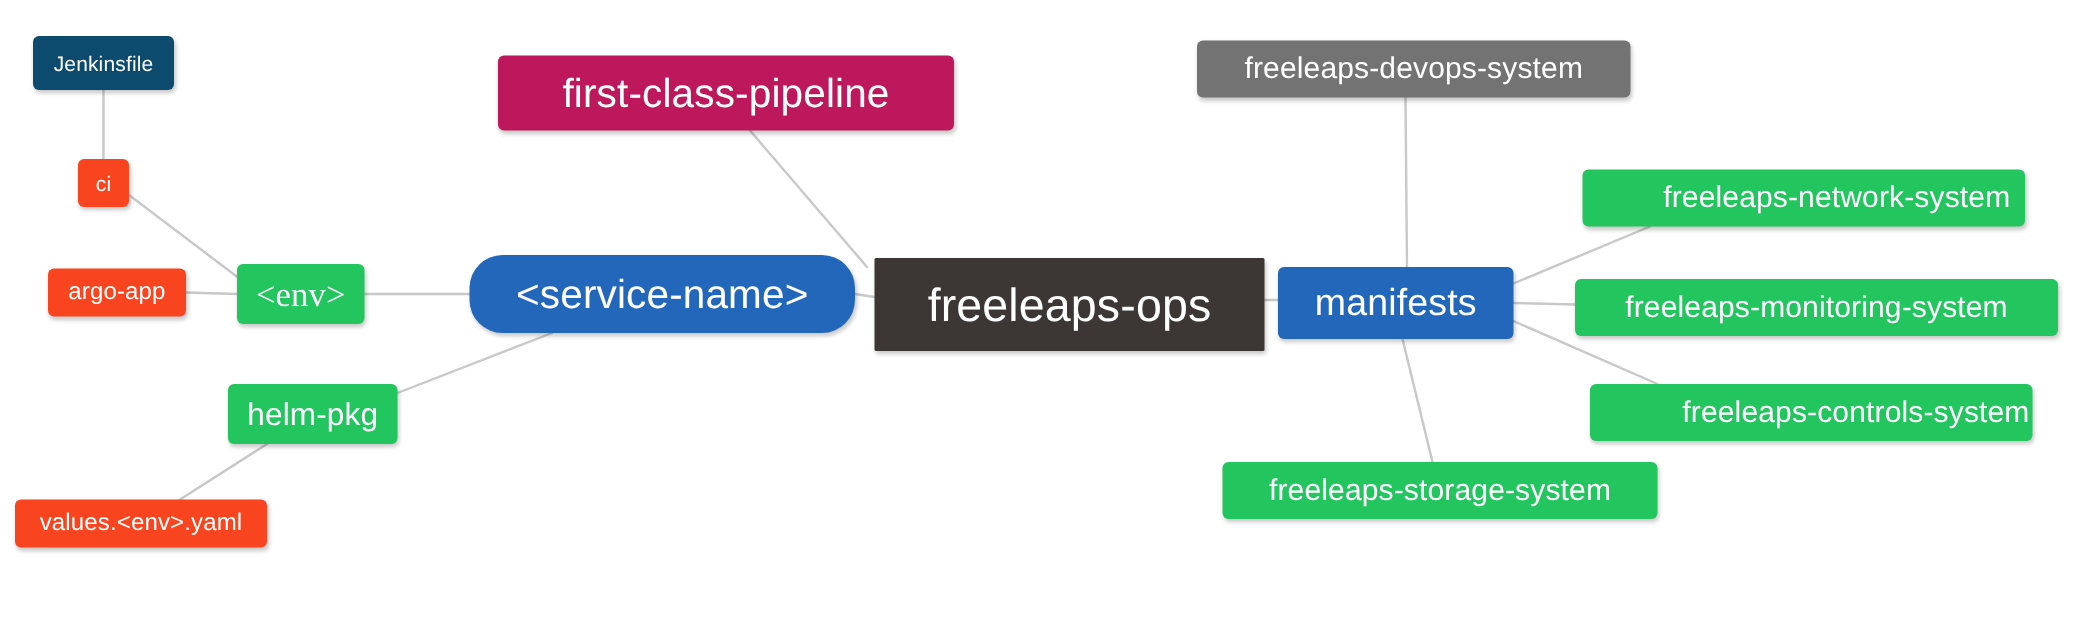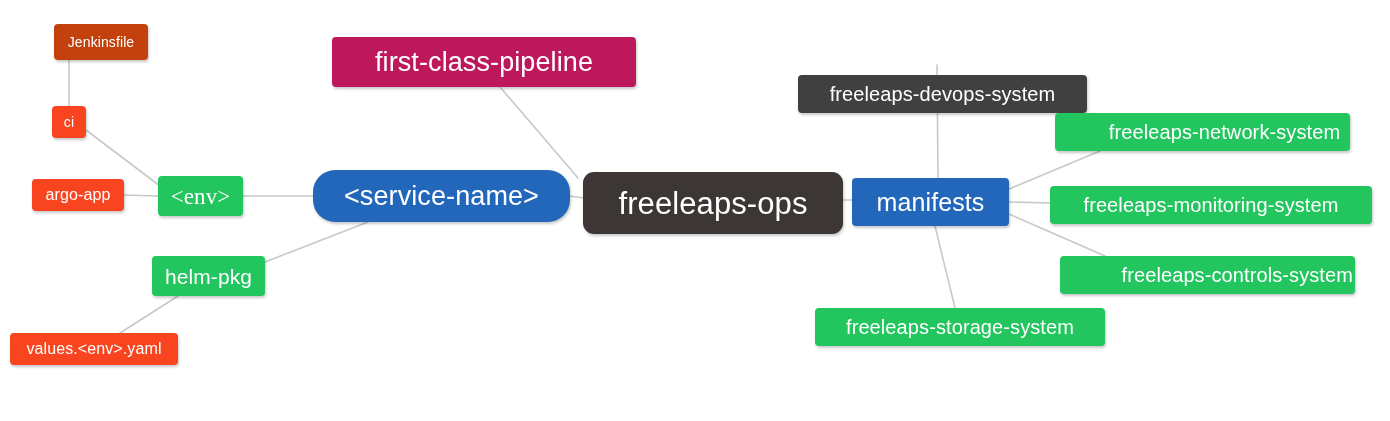--- a/index.html
+++ b/index.html
@@ -36,21 +36,21 @@
     border-radius: 4px;
     color: #ffffff;
     white-space: nowrap;
     line-height: 1;
     letter-spacing: 0.1px;
     box-shadow: 1px 2px 3px rgba(0,0,0,0.22);
     text-align: center;
     font-weight: 400;
   }
   .node.root {
-    border-radius: 11px;
+    border-radius: 1px;
   }
   .node-label {
     display: block;
     padding: 0 2px;
   }
 </style>
 </head>
 <body>
 
 <div id="canvas">
@@ -79,36 +79,36 @@
       </div>
       <div class="node" style="left: 315px; top: 37px; width: 304px; height: 50px; background: #be185d; font-size: 27px; margin-left: 17px;">
         <span class="node-label">first-class-pipeline</span>
       </div>
       <div class="node" style="left: 158px; top: 176px; width: 85px; height: 40px; background: rgb(34, 197, 94); font-size: 23px; font-family: Liberation Serif, serif;">
         <span class="node-label">&lt;env&gt;</span>
       </div>
       <div class="node" style="left: 52px; top: 106px; width: 34px; height: 32px; background: rgb(249, 69, 31); font-size: 14px;">
         <span class="node-label">ci</span>
       </div>
-      <div class="node" style="left: 22px; top: 24px; width: 94px; height: 36px; background: #c2410c; font-size: 14px; margin-left: 32px;">
+      <div class="node" style="left: 22px; top: 24px; width: 94px; height: 36px; background: #0c4a6e; font-size: 14px;">
         <span class="node-label">Jenkinsfile</span>
       </div>
       <div class="node" style="left: 32px; top: 179px; width: 92px; height: 32px; background: rgb(249, 69, 31); font-size: 16px;">
         <span class="node-label">argo-app</span>
       </div>
       <div class="node" style="left: 152px; top: 256px; width: 113px; height: 40px; background: rgb(34, 197, 94); font-size: 21px;">
         <span class="node-label">helm-pkg</span>
       </div>
       <div class="node" style="left: 10px; top: 333px; width: 168px; height: 32px; background: rgb(249, 69, 31); font-size: 16px;">
         <span class="node-label">values.&lt;env&gt;.yaml</span>
       </div>
       <div class="node" style="left: 852px; top: 178px; width: 157px; height: 48px; background: rgb(34, 103, 185); font-size: 25px; text-align: center;">
         <span class="node-label">manifests</span>
       </div>
-      <div class="node" style="left: 798px; top: 27px; width: 289px; height: 38px; background: #404040; font-size: 20px; margin-top: 48px;">
+      <div class="node" style="left: 798px; top: 27px; width: 289px; height: 38px; background: #737373; font-size: 20px;">
         <span class="node-label">freeleaps-devops-system</span>
       </div>
       <div class="node" style="left: 1055px; top: 113px; width: 295px; height: 38px; background: rgb(34, 197, 94); font-size: 20px; padding-left: 44px;">
         <span class="node-label">freeleaps-network-system</span>
       </div>
       <div class="node" style="left: 1050px; top: 186px; width: 322px; height: 38px; background: rgb(34, 197, 94); font-size: 20px;">
         <span class="node-label">freeleaps-monitoring-system</span>
       </div>
       <div class="node" style="left: 1060px; top: 256px; width: 295px; height: 38px; background: rgb(34, 197, 94); font-size: 20px; justify-content: flex-end;">
         <span class="node-label">freeleaps-controls-system</span>

